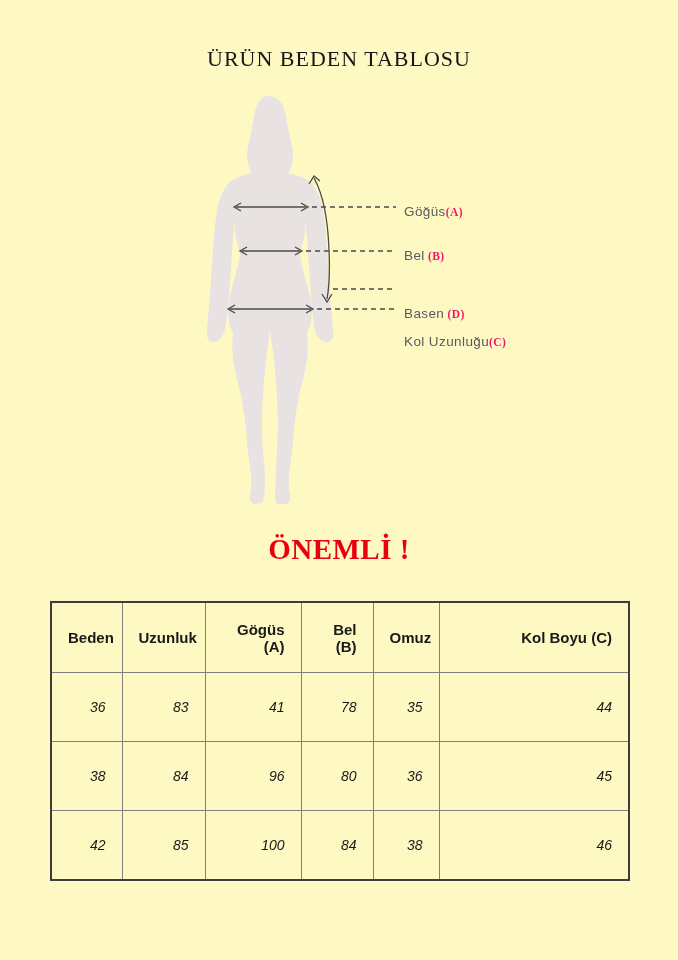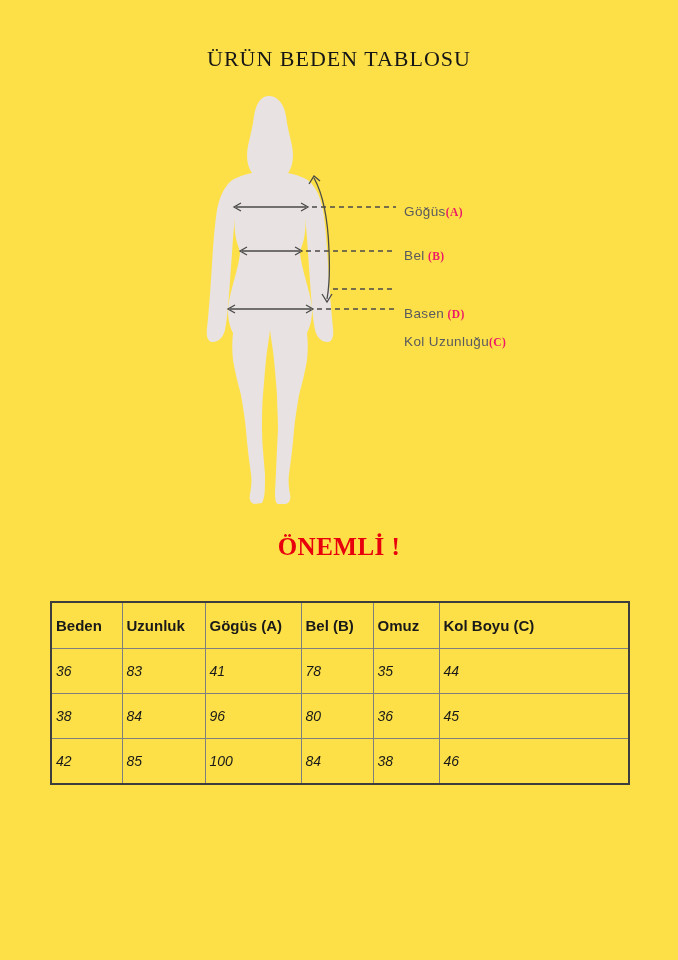--- a/index.html
+++ b/index.html
@@ -1,17 +1,17 @@
 <!DOCTYPE html>
 <html><head>
 <meta charset="utf-8">
 <style>
   html,body {margin:0; padding:0; background:#ffffff;}
   .page {
-    position:relative; width:678px; height:960px; background:#fde047;
+    position:relative; width:678px; height:960px; background:#fef9c3;
     font-family:"Liberation Sans", sans-serif; overflow:hidden;
   }
   .title {
     position:absolute; top:46px; left:0; width:100%; text-align:center;
     font-family:"Liberation Serif", serif; font-size:22px; letter-spacing:1px;
     color:#161616;
   }
   .diagram-svg {position:absolute; left:196px; top:92px; width:320px; height:420px;}
   .mlabel {
     position:absolute; left:404px; font-size:13.5px; line-height:23px;
@@ -20,36 +20,36 @@
   .mlabel .letter {
     font-family:"Liberation Serif", serif; font-weight:bold;
     font-size:11.5px; color:#ed1968;
   }
   .lbl-chest {top:200px;}
   .lbl-waist {top:244px;}
   .lbl-arm   {top:282px;margin-top:48px;}
   .lbl-hip   {top:302px;}
   .warn-head {
     position:absolute; top:533px; left:0; width:100%; text-align:center;
-    font-family:"Liberation Serif", serif; font-weight:bold; font-size:25px;
+    font-family:"Liberation Serif", serif; font-weight:bold; font-size:29px;
     color:#e8000d; letter-spacing:0.5px;
   }
   .warn-sub {
     position:absolute; top:567px; left:0; width:100%; text-align:center;
     font-family:"Liberation Serif", serif; font-weight:bold; font-size:18px;
     color:#e8000d; letter-spacing:0.2px;
   }
   table.size {
     position:absolute; left:50px; top:601px; width:578px;
     border-collapse:collapse; table-layout:fixed;
     border:2px solid #3d3d3d;
   }
   table.size th, table.size td {
-    border:1px solid #7f7f7f; text-align:left; vertical-align:middle;
-    color:#191919; padding:4px;
+    border:1px solid #7f7f7f; text-align:right; vertical-align:middle;
+    color:#191919; padding:16px;
   }
   table.size th {height:37px; font-size:15px; font-weight:bold;}
   table.size td {height:36px; font-size:14px; font-weight:normal;font-style:italic;}
 </style>
 </head>
 <body>
 
 <div class="page">
 
   <div class="title">ÜRÜN BEDEN TABLOSU</div>

